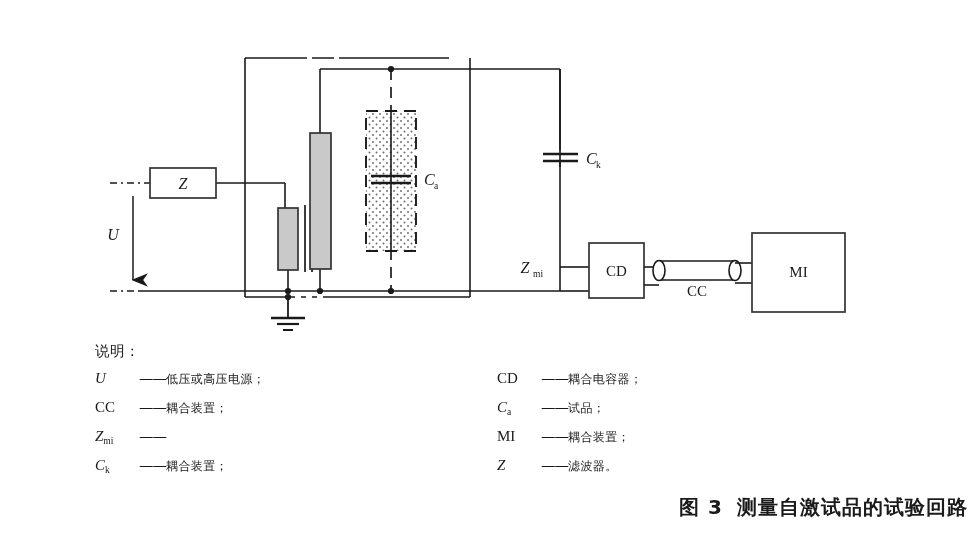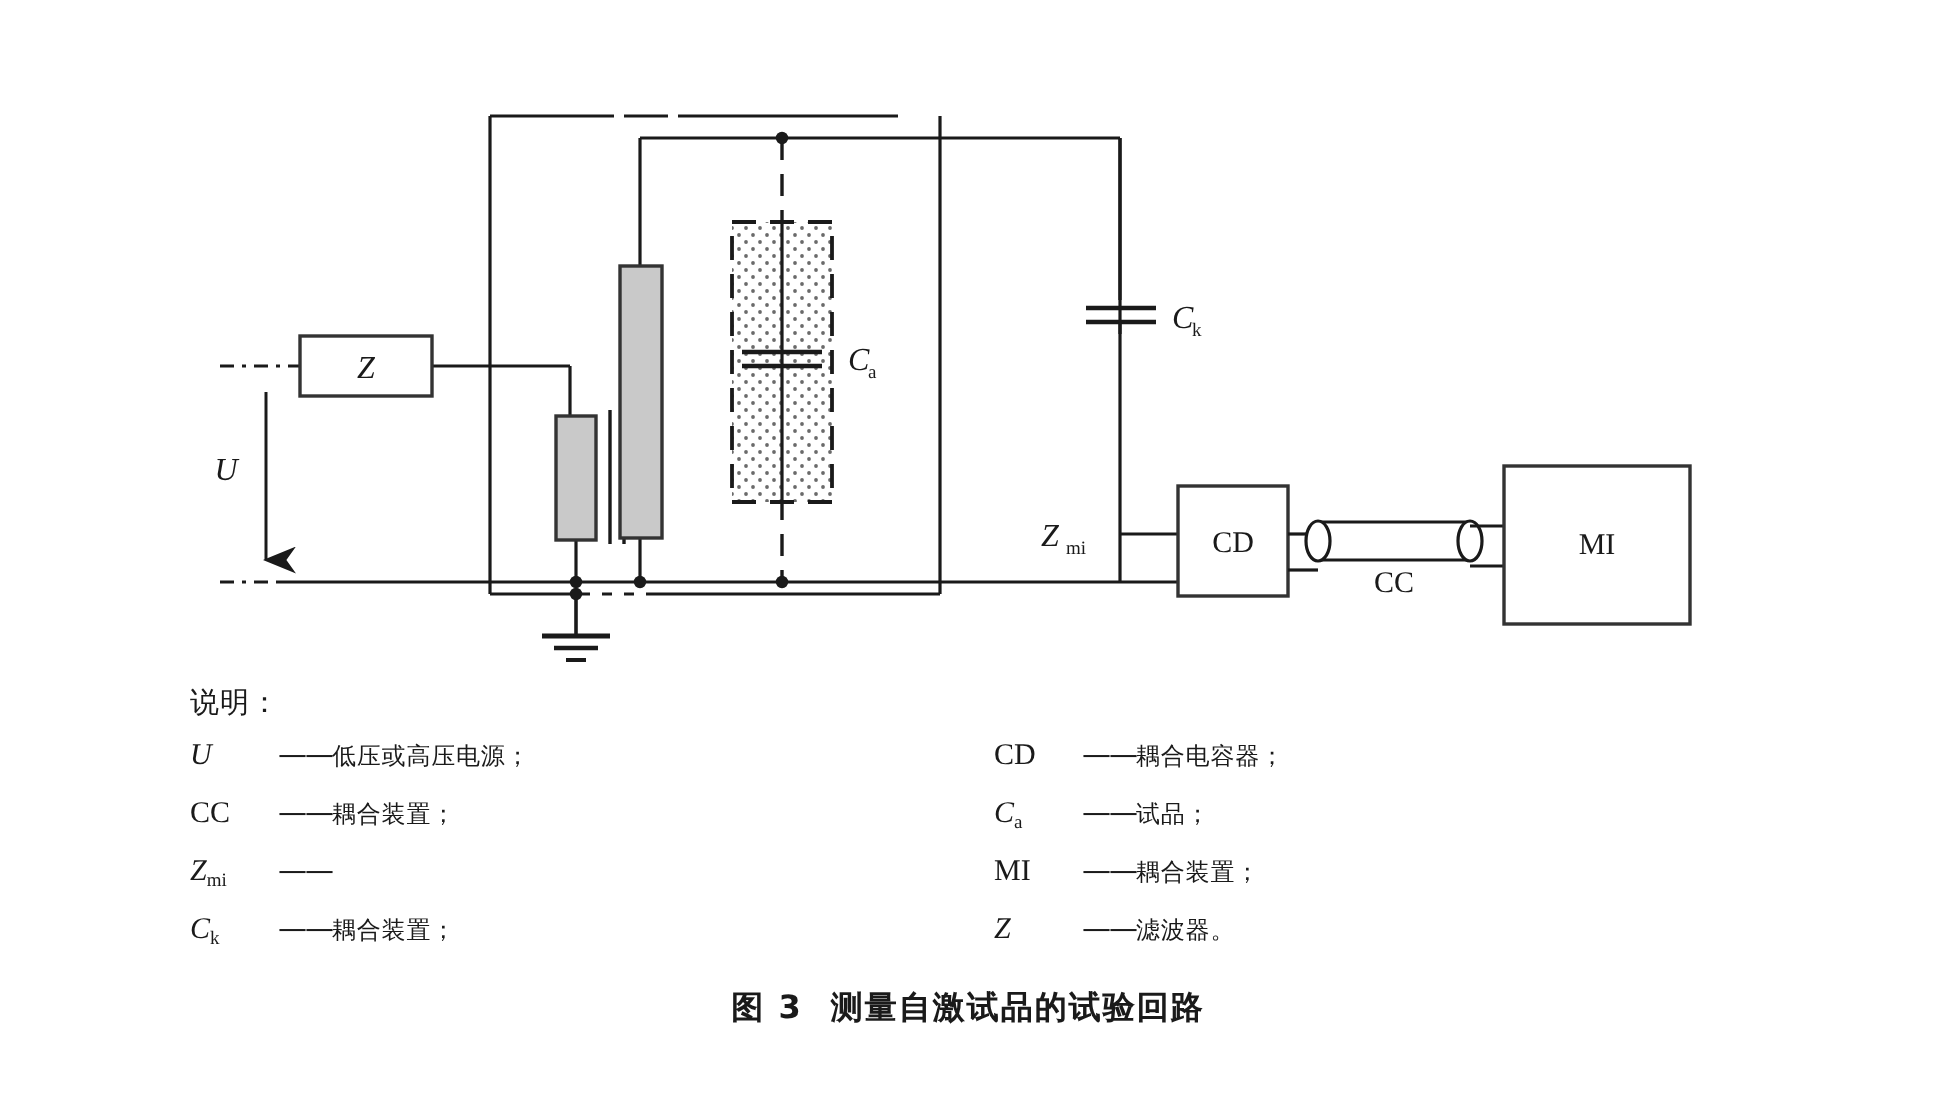--- a/index.html
+++ b/index.html
@@ -90,22 +90,22 @@
     font-family: "DejaVu Sans", "Liberation Sans", sans-serif;
     letter-spacing: .4px;
   }
 
   
   #caption {
     position: absolute;
     left: 0;
     top: 494px;
     width: 968px;
-    text-align: center;
-    font-size: 16px;
+    text-align: right;
+    font-size: 20px;
     font-weight: bold;
     font-family: "DejaVu Sans", "Liberation Sans", sans-serif;
     letter-spacing: 1px;
   }
   #caption .cap-num { margin-right: 14px; }
 
   
   .lbl {
     font-family: "Liberation Serif", "DejaVu Serif", serif;
     font-size: 15px;

